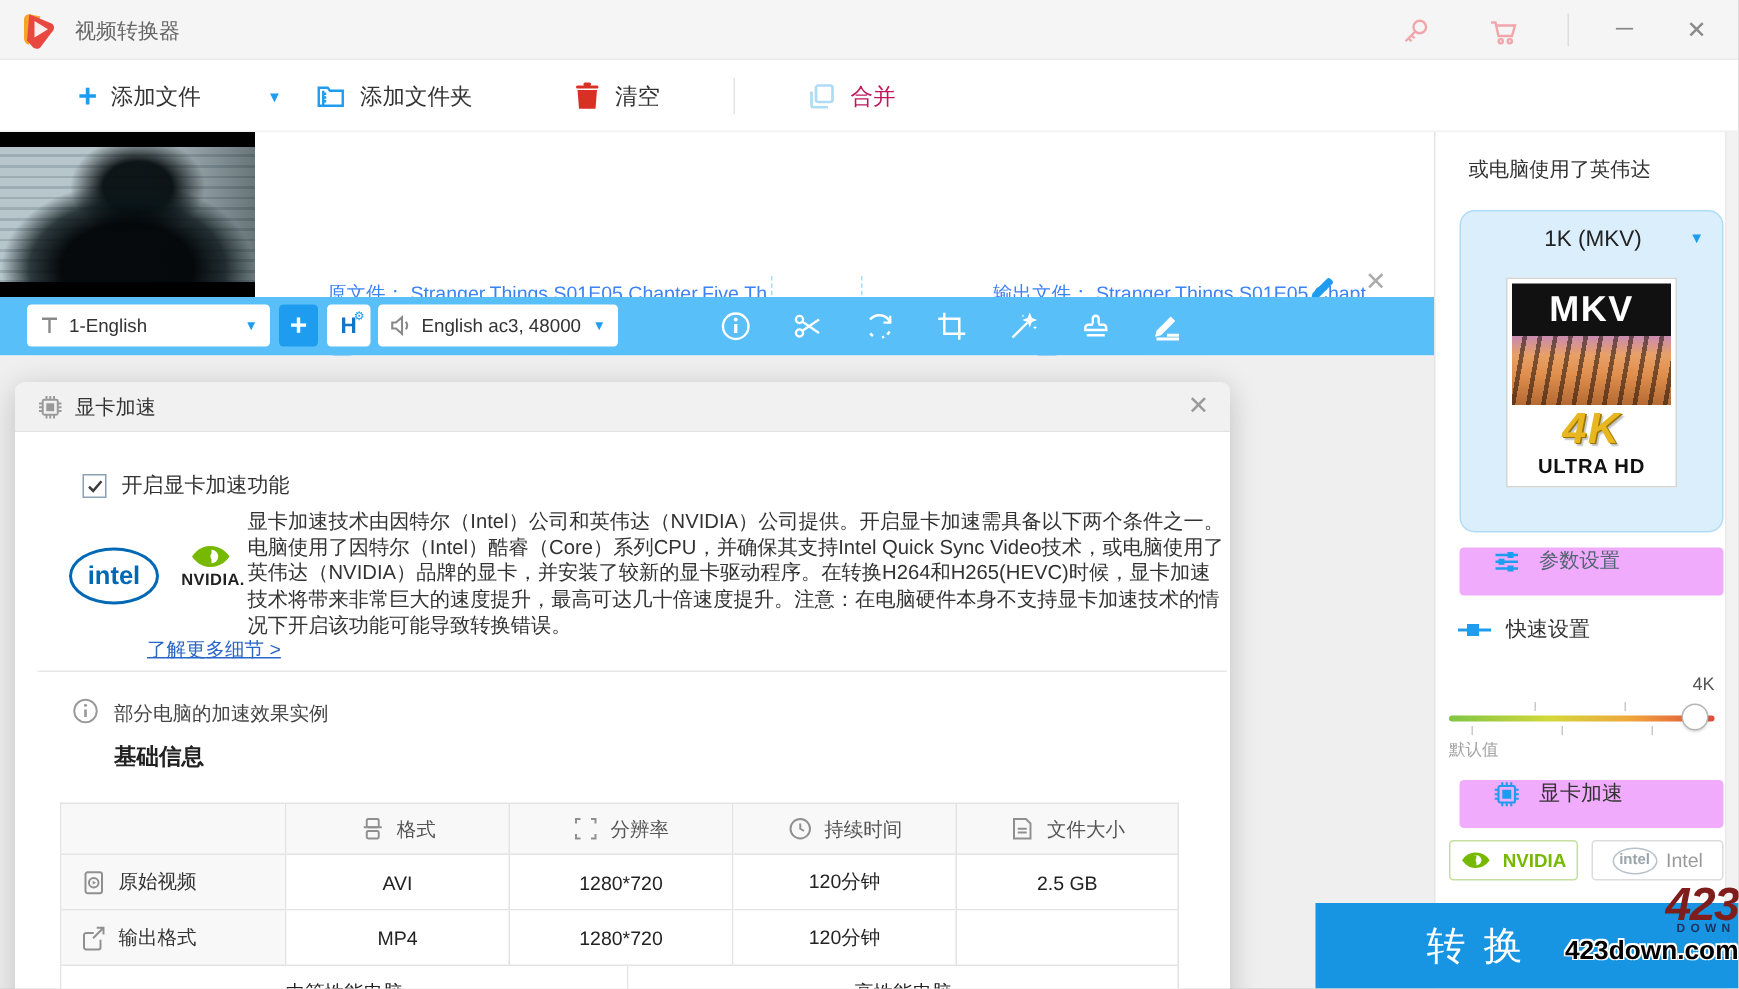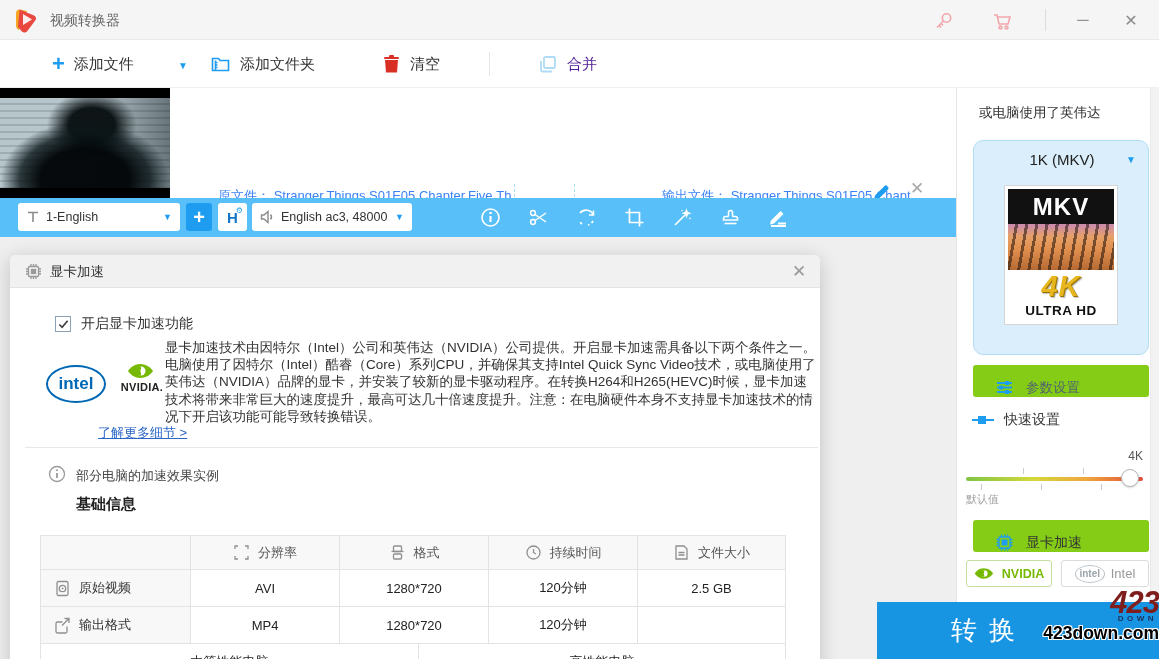--- a/index.html
+++ b/index.html
@@ -12,21 +12,21 @@
   .app-title { left:50px; top:12px; font-size:14px; color:#666; }
   .tb-icon { top:10px; width:22px; height:22px; color:#f2a6ab; cursor:pointer; }
   .tb-div { left:1045px; top:9px; width:1px; height:22px; background:#ddd; }
   .win-btn { top:0; width:42px; height:40px; display:flex; align-items:center; justify-content:center; color:#8a8a8a; font-size:16px; cursor:pointer; }
 
   
   .toolbar { left:0; top:40px; width:1159px; height:48px; background:#fff; border-bottom:1px solid #f0f0f0; }
   .tool-btn { top:0; height:48px; display:flex; align-items:center; gap:9px; font-size:15px; color:#333; cursor:pointer; }
   .tool-caret { color:#1e9df0; font-size:10px; }
   .tool-divider { left:489px; top:12px; width:1px; height:24px; background:#e4e4e4; }
-  .tool-btn.disabled { color:#4c1d95; cursor:default; }
+  .tool-btn.disabled { color:#be185d; cursor:default; }
 
   
   .filerow { left:0; top:88px; width:956px; height:110px; background:#fff; }
   .thumb { left:0; top:0; width:170px; height:110px; background:#000; overflow:hidden; }
   .thumb-img { position:absolute; left:0; right:0; top:10px; bottom:10px;
     background:
       radial-gradient(ellipse 62% 80% at 50% 90%, rgba(2,6,8,0.98) 42%, rgba(10,22,26,0.8) 62%, rgba(20,40,46,0) 80%),
       radial-gradient(ellipse 34% 48% at 54% 30%, rgba(6,12,14,0.95) 40%, rgba(6,12,14,0) 78%),
       linear-gradient(90deg, rgba(0,0,0,0) 55%, rgba(8,18,22,.45)),
       repeating-linear-gradient(180deg, #b7c6cb 0 5px, #9cadb4 5px 7px);
@@ -93,21 +93,21 @@
   .fmt-name { left:0; top:10px; width:176px; text-align:center; font-size:15px; color:#222; }
   .fmt-caret { right:12px; top:13px; color:#1e9df0; font-size:10px; }
   .fmt-card { left:30px; top:44px; width:114px; height:140px; background:#fff; border:1px solid #d5d5d5; padding:3px; display:flex; flex-direction:column; }
   .fc-mkv { height:35px; background:#111; color:#fff; font-weight:bold; font-size:24px; display:flex; align-items:center; justify-content:center; letter-spacing:1px; }
   .fc-tiger { height:46px;
     background:
       repeating-linear-gradient(100deg, rgba(20,10,5,0) 0 7px, rgba(30,15,8,.55) 7px 10px),
       linear-gradient(180deg,#c98bb0 0%,#e8a066 28%,#e08f4e 55%,#b56a33 100%); }
   .fc-4k { height:32px; display:flex; align-items:center; justify-content:center; font-weight:900; font-style:italic; font-size:29px; color:#e8b61f; text-shadow:1px 1px 0 #9a7400, 2px 2px 1px rgba(0,0,0,.25); letter-spacing:1px; }
   .fc-uhd { height:17px; display:flex; align-items:center; justify-content:center; font-weight:900; font-size:13.5px; color:#111; letter-spacing:.5px; }
-  .sb-btn { left:16px; width:176px; height:32px; background:#84cc16; border-radius:3px; display:flex; align-items:flex-end; cursor:pointer; }
+  .sb-btn { left:16px; width:176px; height:32px; background:#f0abfc; border-radius:3px; display:flex; align-items:flex-start; cursor:pointer; }
   .sb-btn .b-ico { margin-left:22px; width:19px; height:19px; color:#1e9df0; }
   .sb-btn .b-txt { margin-left:12px; font-size:13.5px; color:#52646f; }
   .param-btn { top:277px; }
   .gpu-btn { top:432px; }
   .gpu-btn .b-txt { color:#333; font-size:14px; }
   .quick-row { left:14px; top:323px; display:flex; align-items:center; gap:9px; }
   .quick-txt { font-size:14px; color:#333; }
   .sl-max { left:150px; top:361px; width:36px; text-align:right; font-size:12px; color:#555; }
   .sl-track { left:9px; top:389px; width:177px; height:3.5px; border-radius:2px; background:linear-gradient(90deg,#7ec544,#d3d83a 38%,#f0a63c 68%,#e04b3a); }
   .sl-tick { width:1px; height:6px; background:#cacaca; }
@@ -438,34 +438,34 @@
       </span>
     <div class="abs examples">部分电脑的加速效果实例</div>
     <div class="abs basic-info">基础信息</div>
 
     <div class="abs tbl">
       <div class="trow thead">
         <div class="tcell lab"></div>
         <div class="tcell">
           <span class="tico">
               <svg viewBox="0 0 17 17" fill="none" stroke="currentColor" stroke-width="1.3">
-                <path d="M2 5V2h3M12 2h3v3M15 12v3h-3M5 15H2v-3"></path>
-              </svg>
-            </span>
-          <span>分辨率</span>
-        </div>
-        <div class="tcell">
-          <span class="tico">
-              <svg viewBox="0 0 17 17" fill="none" stroke="currentColor" stroke-width="1.3">
                 <rect x="4.5" y="2" width="8" height="5.5" rx="1"></rect>
                 <rect x="4.5" y="10" width="8" height="5" rx="1"></rect>
                 <path d="M2.5 7.5h12"></path>
               </svg>
             </span>
           <span>格式</span>
+        </div>
+        <div class="tcell">
+          <span class="tico">
+              <svg viewBox="0 0 17 17" fill="none" stroke="currentColor" stroke-width="1.3">
+                <path d="M2 5V2h3M12 2h3v3M15 12v3h-3M5 15H2v-3"></path>
+              </svg>
+            </span>
+          <span>分辨率</span>
         </div>
         <div class="tcell">
           <span class="tico">
               <svg viewBox="0 0 17 17" fill="none" stroke="currentColor" stroke-width="1.3">
                 <circle cx="8.5" cy="8.5" r="6.5"></circle>
                 <path d="M8.5 5v3.5L11 10"></path>
               </svg>
             </span>
           <span>持续时间</span>
         </div>

